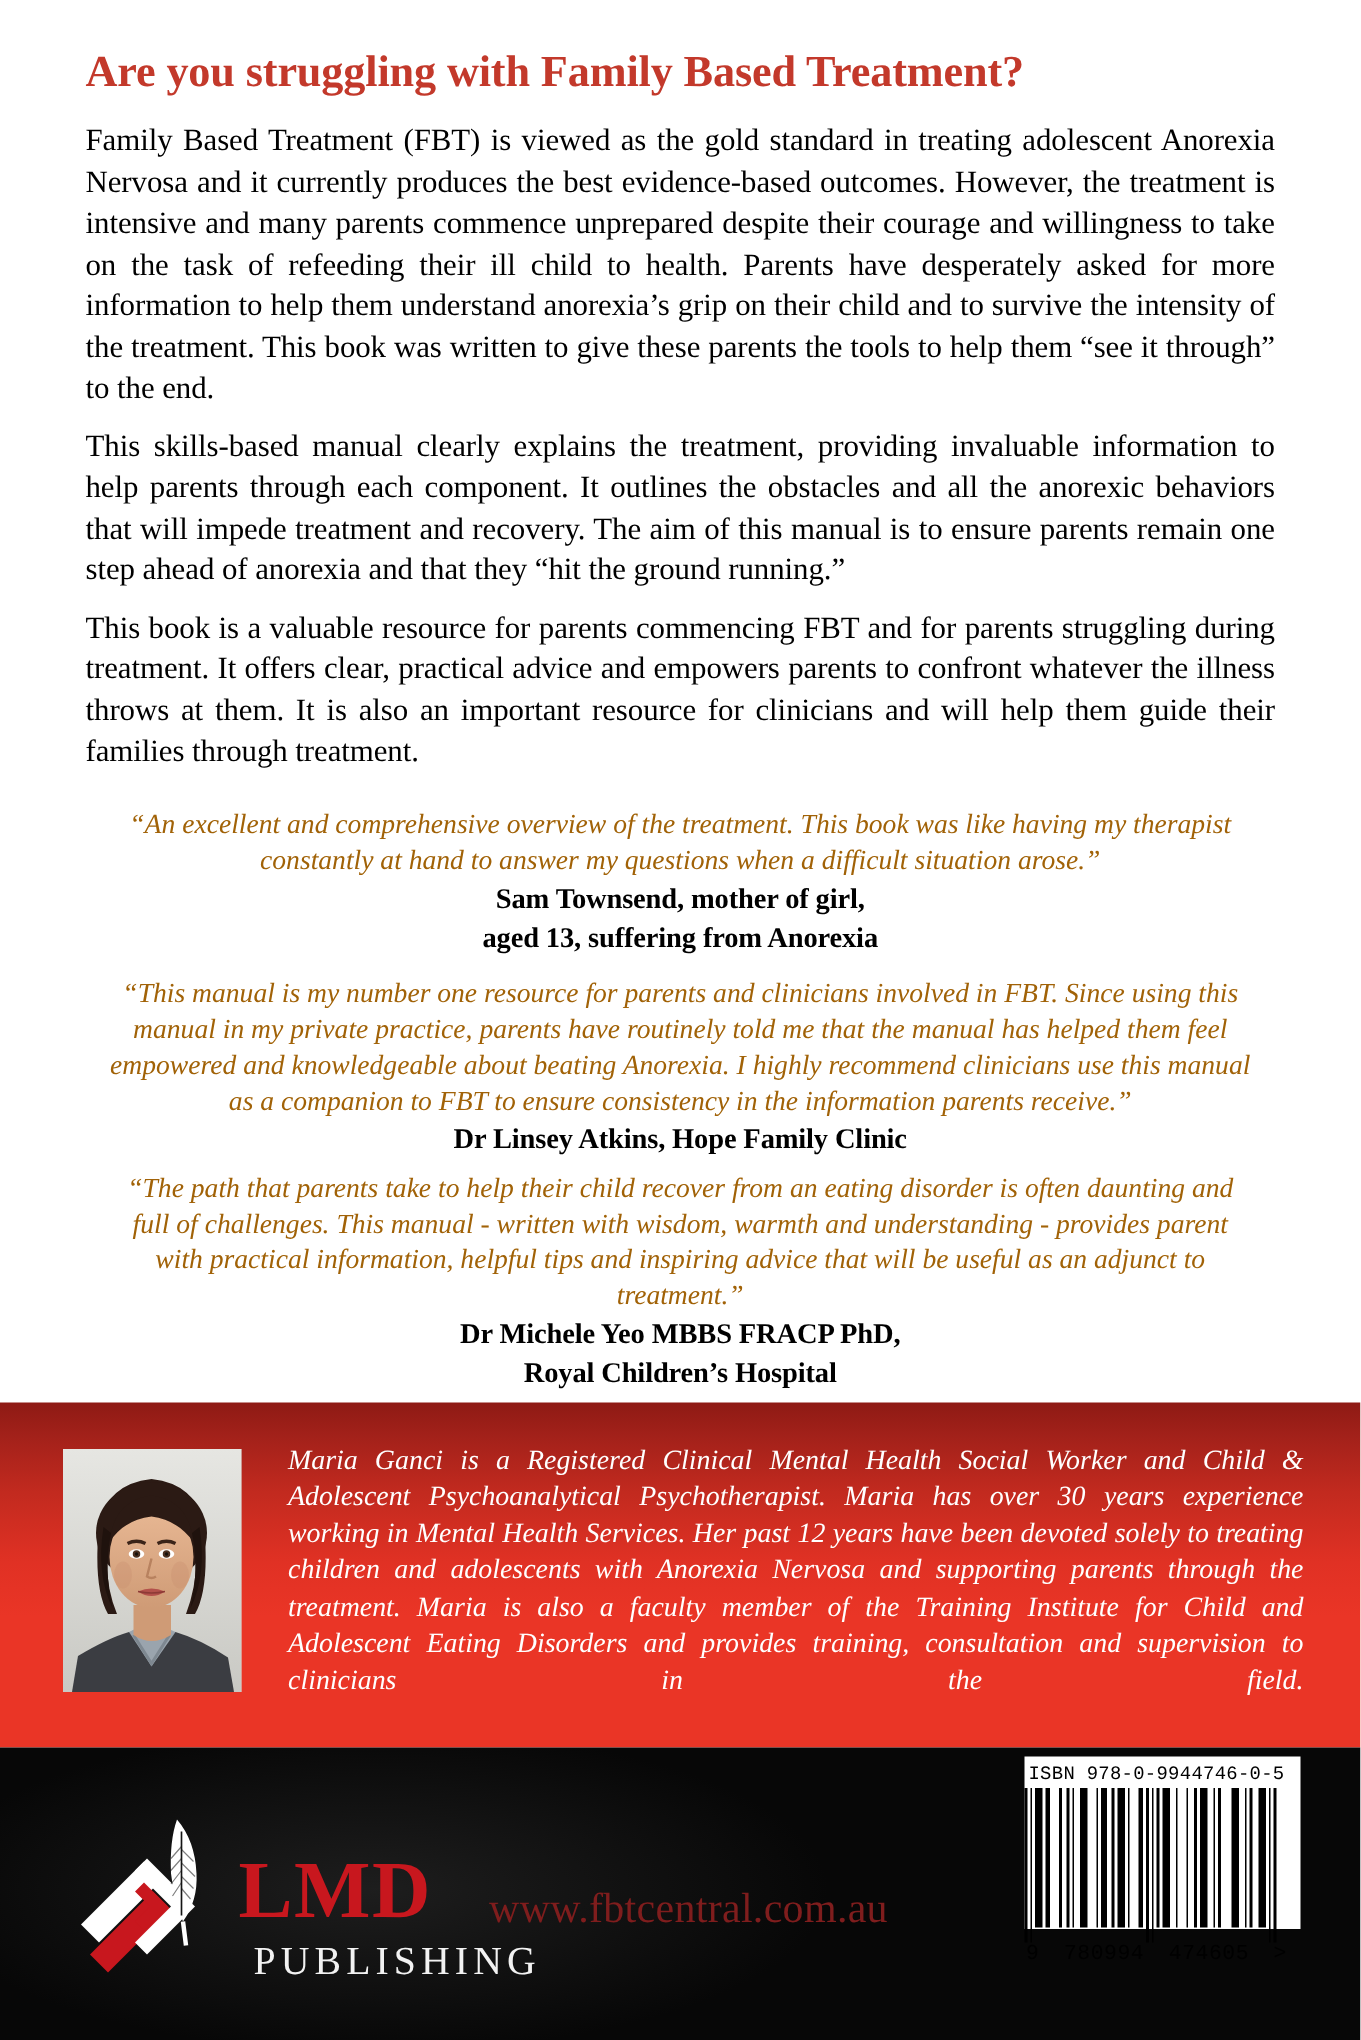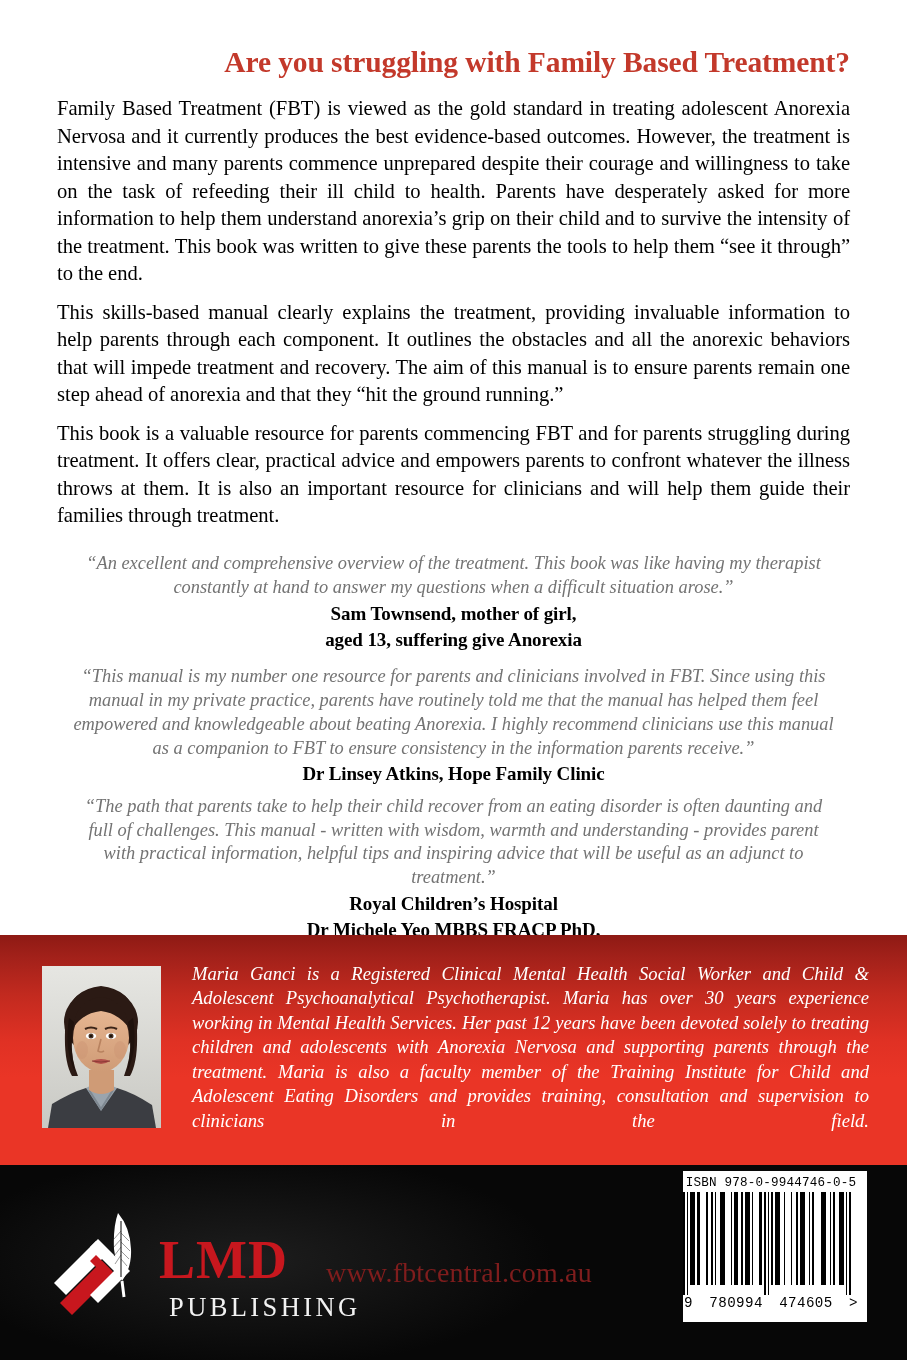--- a/index.html
+++ b/index.html
@@ -21,22 +21,22 @@
     left: 0; top: 0;
     width: 907px;
     height: 935px;
     background: #ffffff;
     box-sizing: border-box;
     padding: 0 57px;
   }
 
   .headline {
     margin: 0;
-    padding-top: 46px;
-    text-align: right;
+    padding-top: 32px;
+    text-align: left;
     color: #C3392B;
     font-family: "Liberation Serif", serif;
     font-weight: bold;
     font-size: 29.5px;
     letter-spacing: -0.1px;
     line-height: 1.1;
   }
 
   .blurb {
     margin: 0;
@@ -51,21 +51,21 @@
 
   
   .testimonials { padding-top: 22px; }
   .testimonial { margin-bottom: 8px; }
   .testimonial-quote {
     margin: 0;
     font-style: italic;
     font-size: 18.4px;
     line-height: 1.30;
     text-align: center;
-    color: #737373;
+    color: #a16207;
     padding: 0 14px;
   }
   .testimonial-attrib {
     margin: 0;
     padding-top: 2px;
     font-weight: bold;
     font-size: 19px;
     line-height: 1.27;
     text-align: center;
     color: #000000;
@@ -178,21 +178,21 @@
     font-size: 28px;
     letter-spacing: 0.2px;
   }
 
   
   .barcode-box {
     position: absolute;
     left: 683px;
     top: 1171px;
     width: 184px;
-    height: 151px;
+    height: 115px;
     background: #ffffff;
     box-sizing: border-box;
     padding: 5px 8px 4px 0;
   }
   .isbn-text {
     margin: 0;
     font-family: "Liberation Mono", monospace;
     font-size: 12.6px;
     color: #000000;
     text-align: center;
@@ -230,32 +230,32 @@
 
   <p class="blurb">Family Based Treatment (FBT) is viewed as the gold standard in treating adolescent Anorexia Nervosa and it currently produces the best evidence-based outcomes. However, the treatment is intensive and many parents commence unprepared despite their courage and willingness to take on the task of refeeding their ill child to health. Parents have desperately asked for more information to help them understand anorexia’s grip on their child and to survive the intensity of the treatment. This book was written to give these parents the tools to help them “see it through” to the end.</p>
   <p class="blurb">This skills-based manual clearly explains the treatment, providing invaluable information to help parents through each component. It outlines the obstacles and all the anorexic behaviors that will impede treatment and recovery. The aim of this manual is to ensure parents remain one step ahead of anorexia and that they “hit the ground running.”</p>
   <p class="blurb">This book is a valuable resource for parents commencing FBT and for parents struggling during treatment. It offers clear, practical advice and empowers parents to confront whatever the illness throws at them. It is also an important resource for clinicians and will help them guide their families through treatment.</p>
 
   <div class="testimonials">
 
     <div class="testimonial t1">
       <p class="testimonial-quote">“An excellent and comprehensive overview of the treatment. This book was like having my therapist constantly at hand to answer my questions when a difficult situation arose.”</p>
       <p class="testimonial-attrib">Sam Townsend, mother of girl,</p>
-      <p class="testimonial-attrib">aged 13, suffering give Anorexia</p>
+      <p class="testimonial-attrib">aged 13, suffering from Anorexia</p>
     </div>
 
     <div class="testimonial t2">
       <p class="testimonial-quote">“This manual is my number one resource for parents and clinicians involved in FBT. Since using this manual in my private practice, parents have routinely told me that the manual has helped them feel empowered and knowledgeable about beating Anorexia. I highly recommend clinicians use this manual as a companion to FBT to ensure consistency in the information parents receive.”</p>
       <p class="testimonial-attrib">Dr Linsey Atkins, Hope Family Clinic</p>
     </div>
 
     <div class="testimonial t3">
       <p class="testimonial-quote">“The path that parents take to help their child recover from an eating disorder is often daunting and full of challenges. This manual - written with wisdom, warmth and understanding - provides parent with practical information, helpful tips and inspiring advice that will be useful as an adjunct to treatment.”</p>
+      <p class="testimonial-attrib">Dr Michele Yeo MBBS FRACP PhD,</p>
       <p class="testimonial-attrib">Royal Children’s Hospital</p>
-      <p class="testimonial-attrib">Dr Michele Yeo MBBS FRACP PhD,</p>
     </div>
 
   </div>
 </div>
 
 <div class="author-section">
 
   <div class="author-photo">
     <svg width="119" height="162" viewBox="0 0 119 162">
       <rect x="0" y="0" width="119" height="162" fill="#dcdcd8"></rect>

